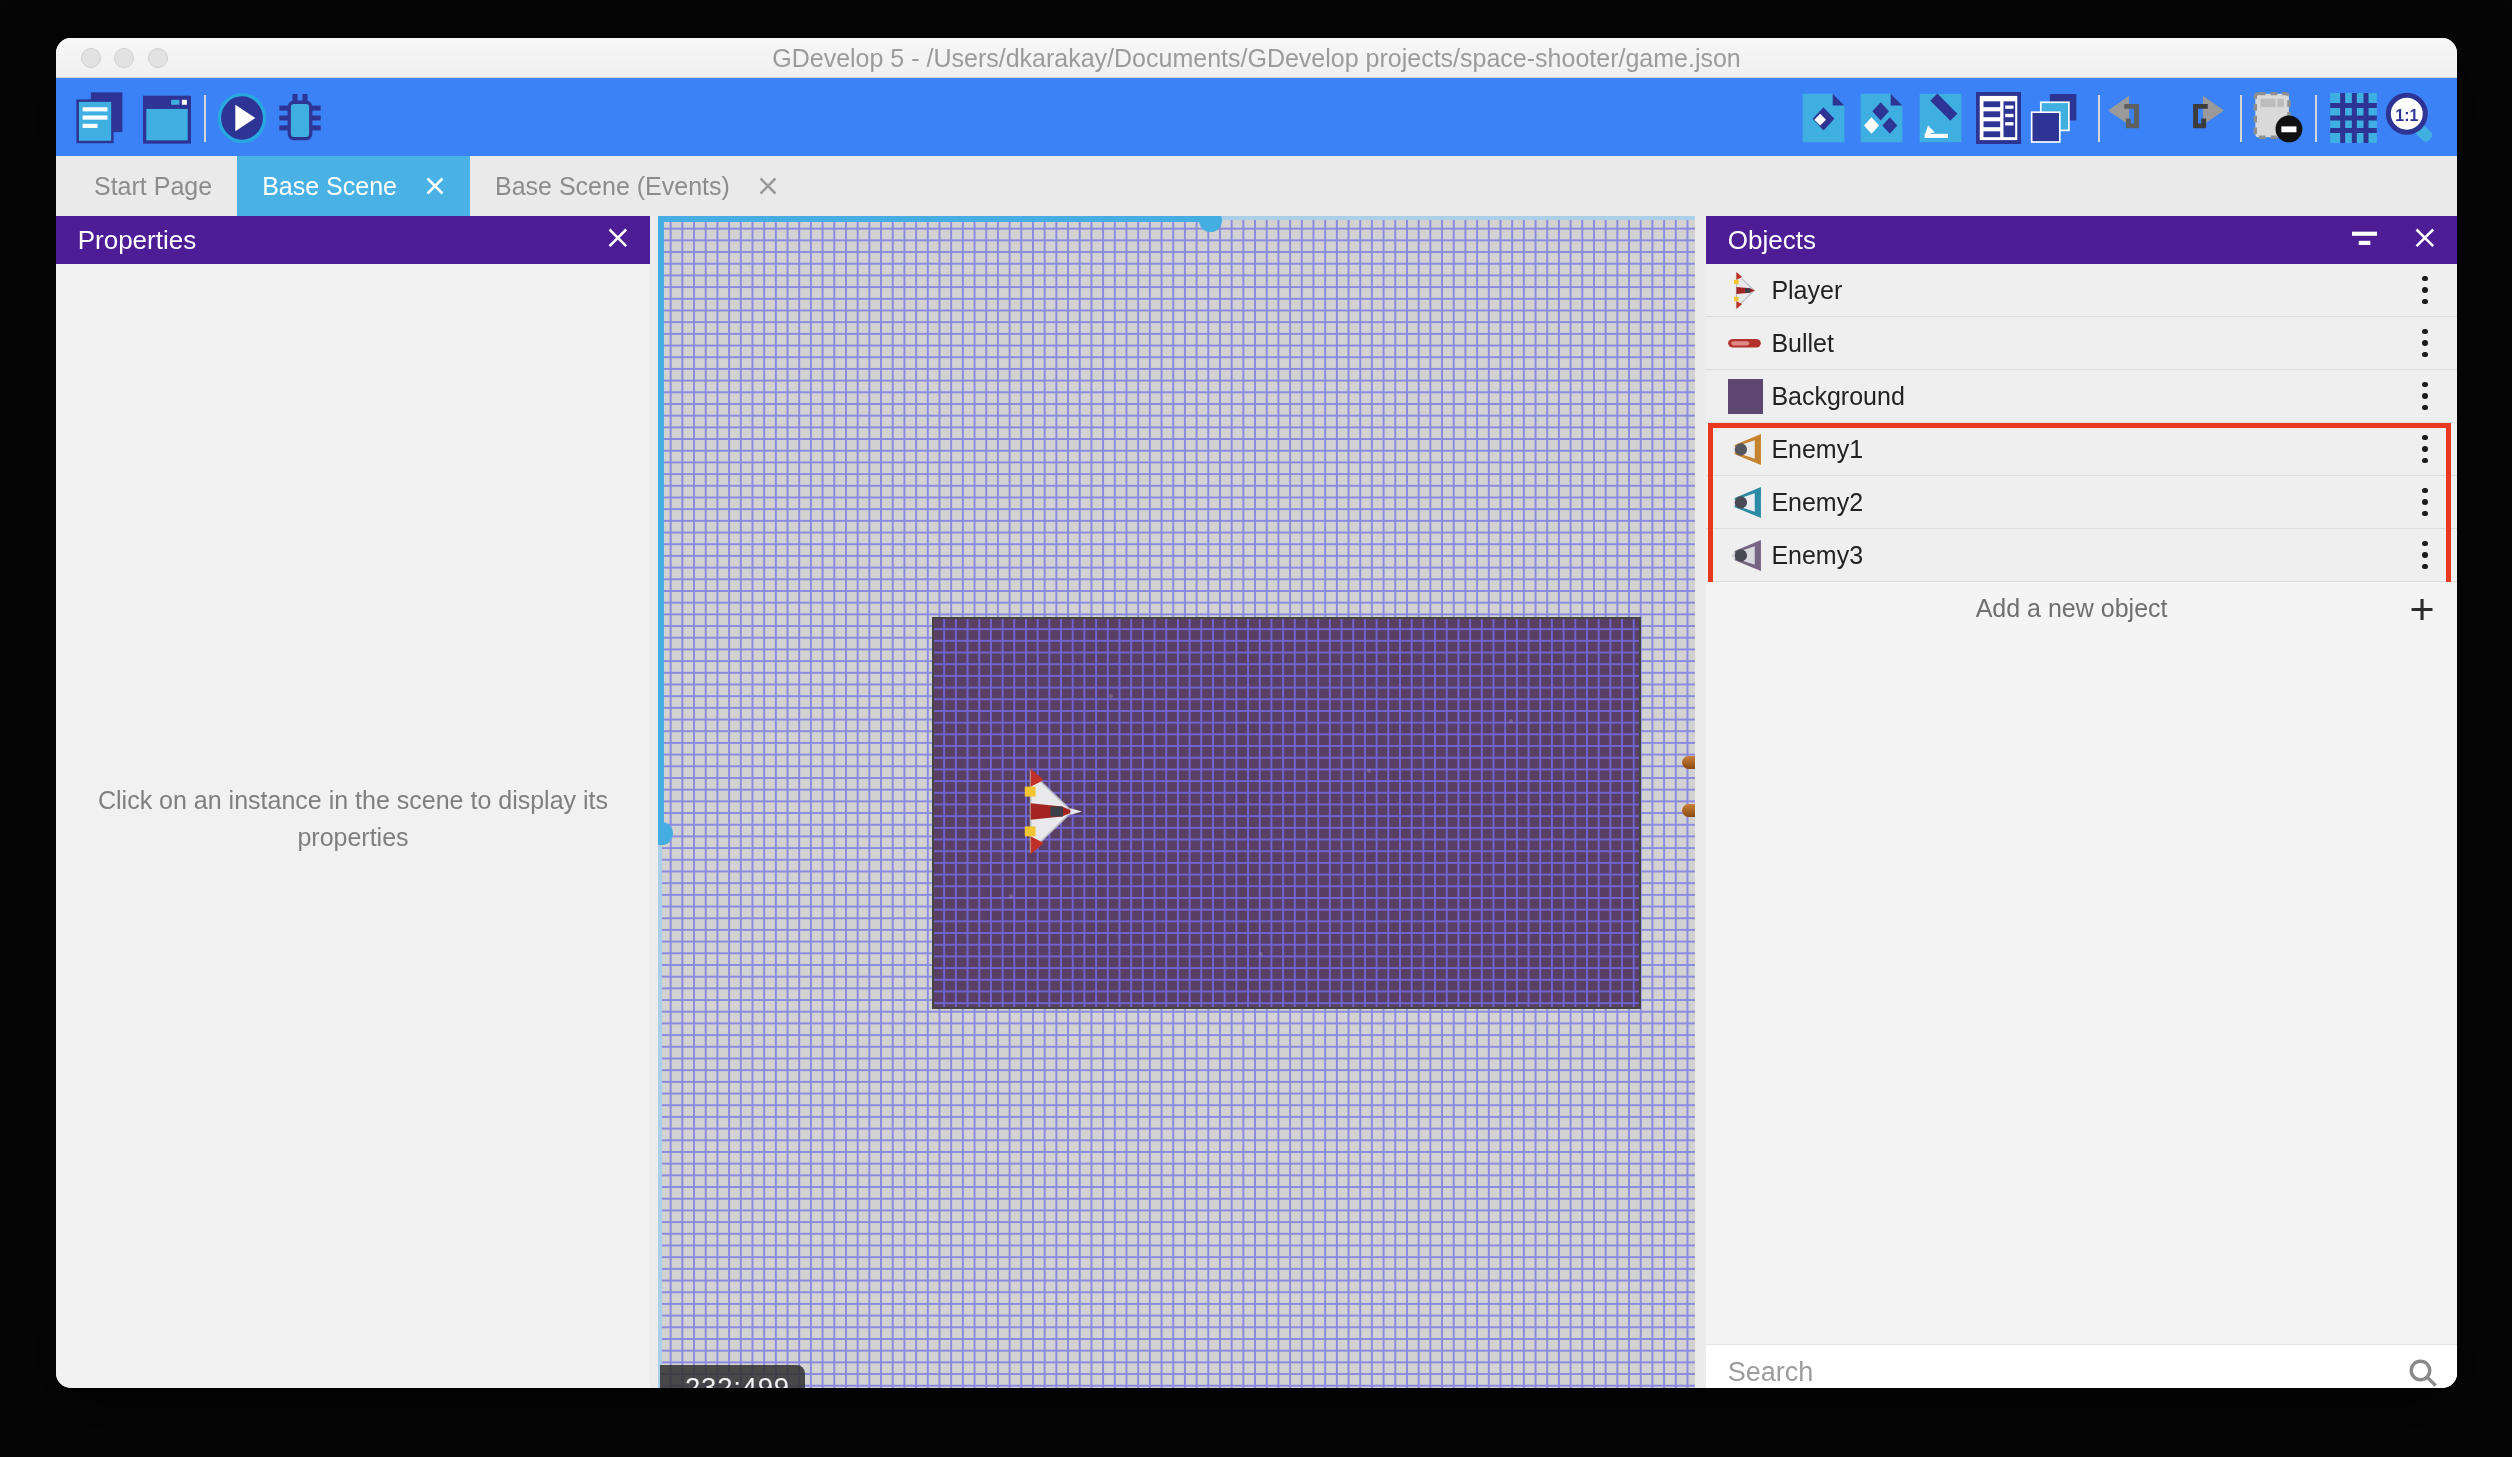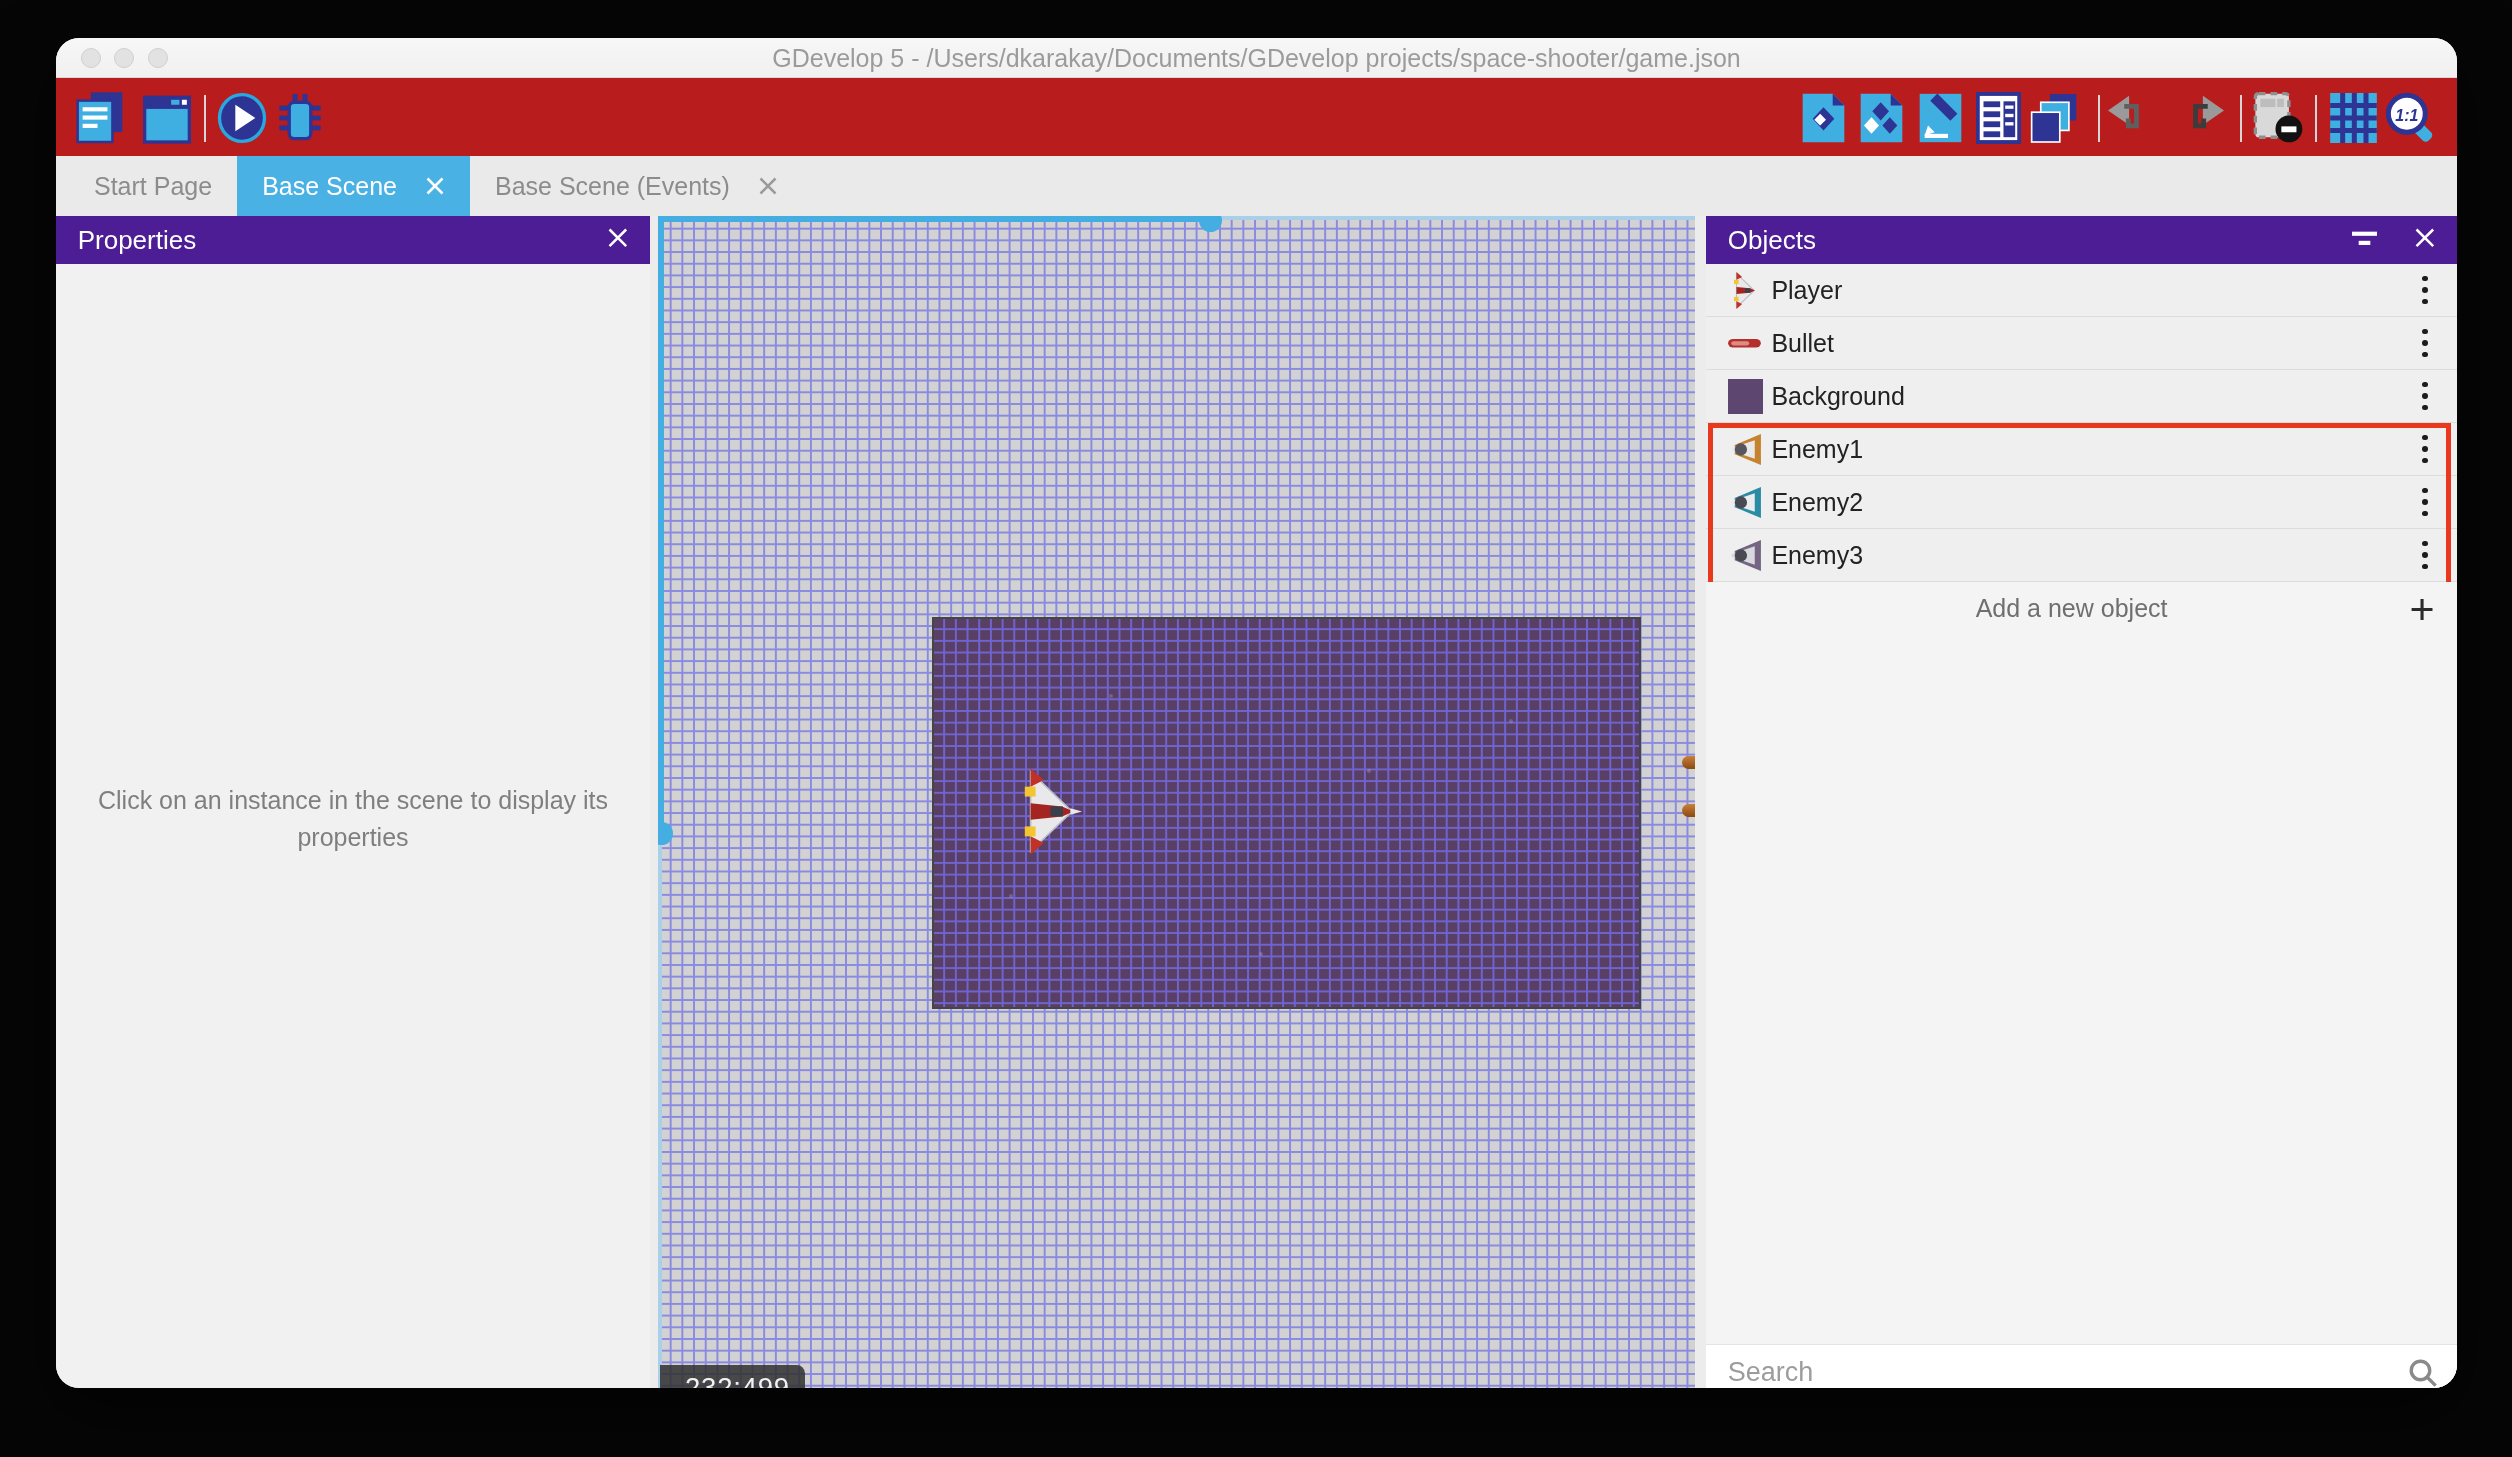--- a/index.html
+++ b/index.html
@@ -1,28 +1,28 @@
 <!DOCTYPE html>
 <html style="font-size:13.3px"><head>
 <meta charset="utf-8">
 <style>
   html,body{margin:0;padding:0;width:2512px;height:1458px;overflow:hidden;background:#060606;
     font-family:"Liberation Sans", sans-serif;}
   *{box-sizing:border-box;}
   .window{position:absolute;left:56px;top:38px;width:2401px;height:1350px;background:#ececec;
-    border-radius:23px;overflow:hidden;box-shadow:0 21.7px 67px rgba(0,0,0,.65);}
+    border-radius:15px;overflow:hidden;box-shadow:0 21.7px 67px rgba(0,0,0,.65);}
   
   .titlebar{position:relative;height:40px;background:linear-gradient(#f7f7f7,#f0f0f1);
     border-bottom:0.8px solid #d7d7d7;}
   .traffic{position:absolute;top:10px;width:20px;height:20px;border-radius:50%;
     background:#e2e2e2;border:0.8px solid #cfcfcf;}
   .title-text{position:absolute;left:0;right:0;top:0;height:40px;line-height:40px;
     text-align:center;font-size:25px;color:#9b9b9b;white-space:nowrap;}
   
-  .toolbar{position:relative;height:78px;background:#b91c1c;font-style:italic;}
+  .toolbar{position:relative;height:78px;background:#3b82f6;}
   .tbtn{position:absolute;top:14px;width:52px;height:52px;display:flex;align-items:center;
     justify-content:center;}
   .tsep{position:absolute;top:16.7px;width:1.7px;height:47px;background:#d6d6d6;}
   
   .tabbar{height:60px;background:#eaeaea;display:flex;align-items:stretch;padding-left:13px;}
   .tab{display:flex;align-items:center;padding:0 25px;font-size:25px;color:#8c8c8c;
     white-space:nowrap;}
   .tab.active{background:#4ab1e5;color:#fff;}
   .tab .closex{margin-left:28px;display:flex;align-items:center;}
   

